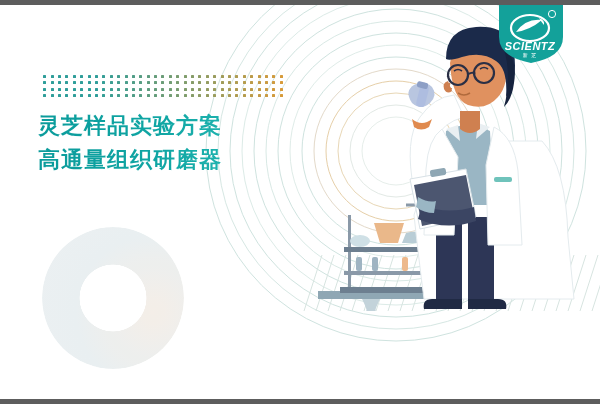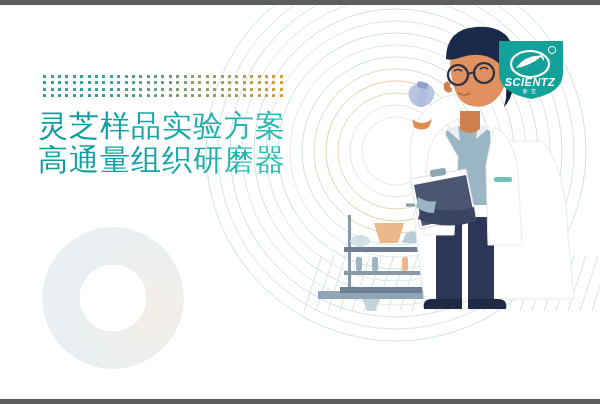--- a/index.html
+++ b/index.html
@@ -85,22 +85,22 @@
 
   
   .headline {
     position: absolute;
     left: 38px;
     top: 104px;
     width: 330px;
     z-index: 6;
   }
   .headline .line {
-    font-size: 30px;
-    font-weight: normal;
+    font-size: 22px;
+    font-weight: bold;
     line-height: 34px;
     letter-spacing: 1px;
     white-space: nowrap;
     background: linear-gradient(90deg, #0b9b9b 0%, #10a6a4 38%, #2bbcb6 72%, #43c8c0 100%);
     -webkit-background-clip: text;
     background-clip: text;
     color: transparent;
     -webkit-text-fill-color: transparent;
   }
   .headline .line + .line { margin-top: 0; }
@@ -117,21 +117,20 @@
   .figure svg { display: block; }
 
   
   .logo {
     position: absolute;
     right: 37px;
     top: 0px;
     width: 64px;
     height: 58px;
     z-index: 9;
-    margin-top: 36px;
   }
   .logo svg { display:block; }
 
   
   .caption-band {
     position: absolute;
     left: 0;
     right: 0;
     bottom: 0;
     height: 110px;

